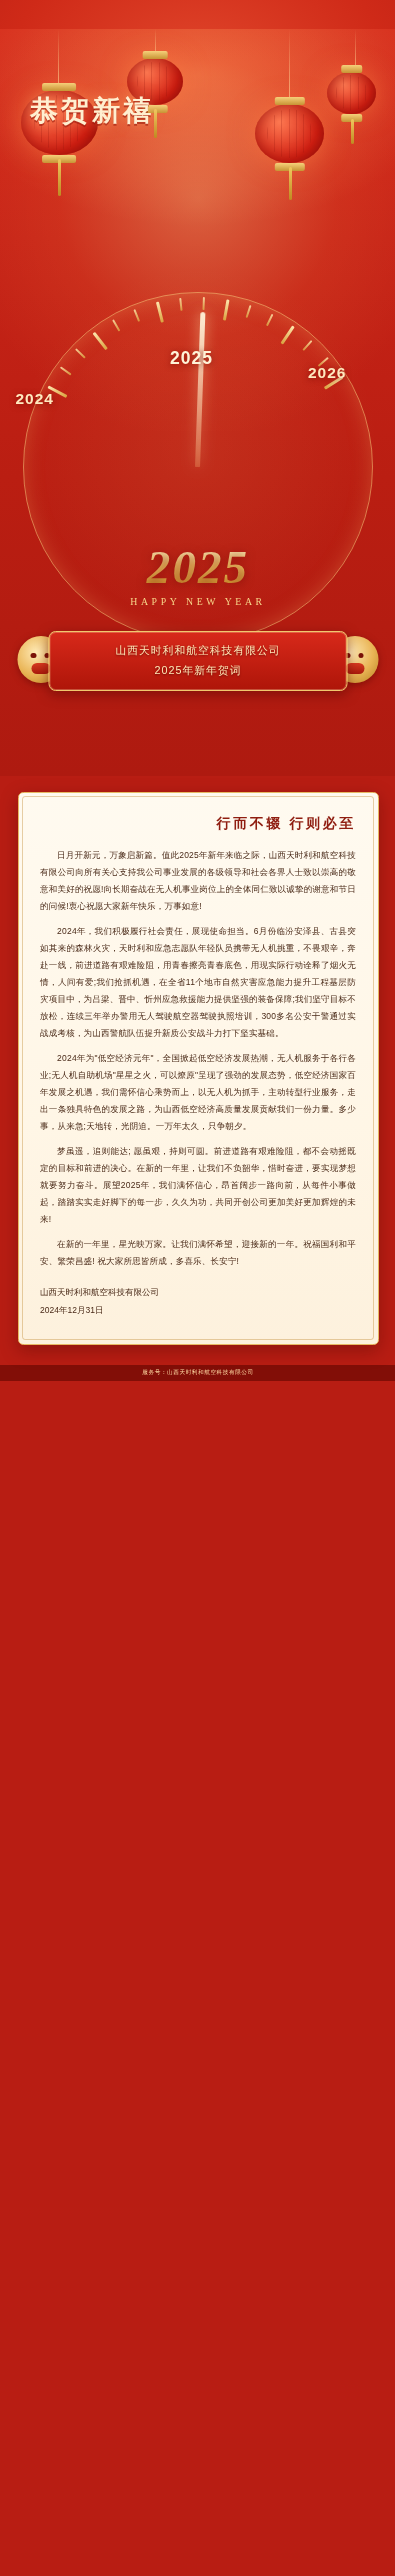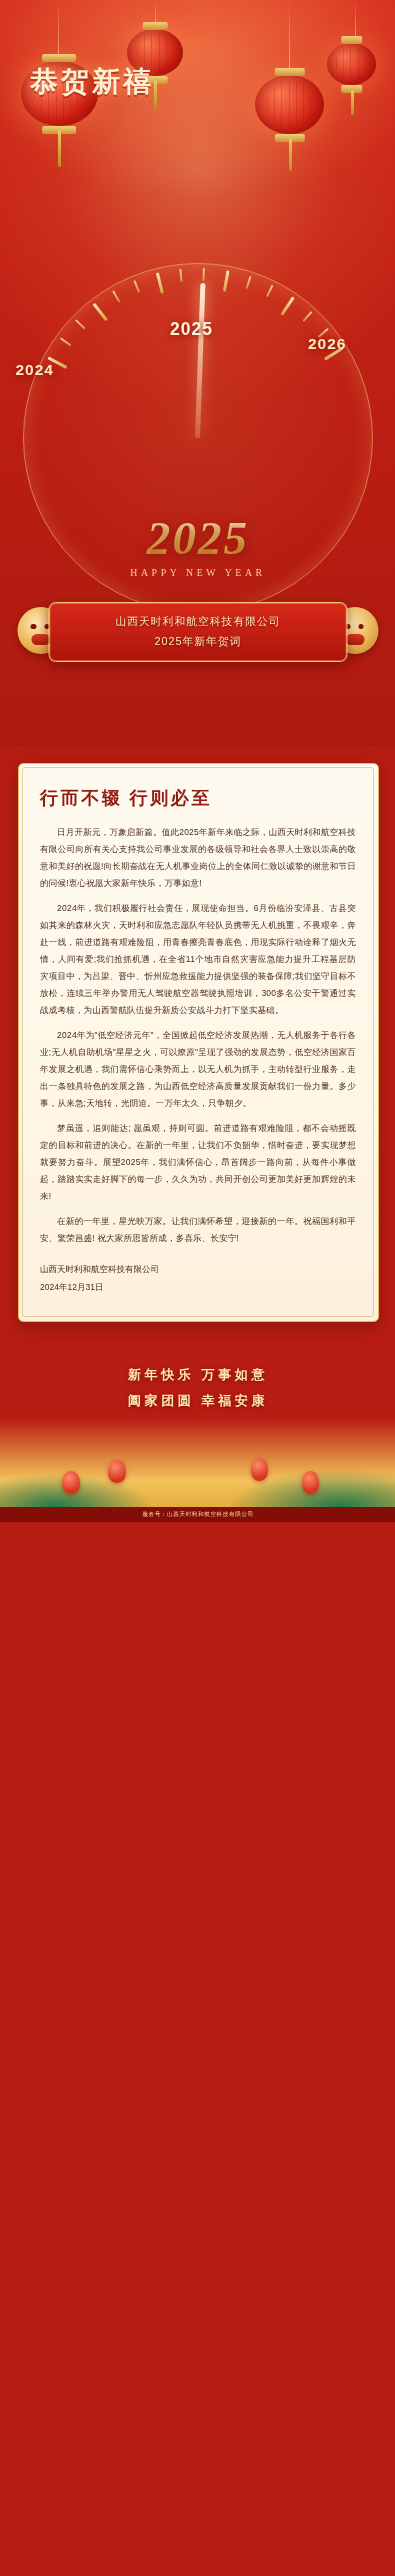--- a/index.html
+++ b/index.html
@@ -20,20 +20,21 @@
   }
 
   
   .hero {
     position: relative;
     height: 747px;
     overflow: hidden;
     background:
       radial-gradient(ellipse 361px 216px at 50% 46px, rgba(255,150,90,.55) 0%, rgba(214,45,25,0) 70%),
       linear-gradient(180deg,#d4291a 0%, #c62317 28%, #ba1e12 60%, #ae1a10 100%);
+    margin-top: 29px;
   }
   .hero-glow {
     position: absolute; left: 50%; top: -62px; transform: translateX(-50%);
     width: 567px; height: 464px;
     background: radial-gradient(circle at 50% 50%, rgba(255,214,140,.35) 0%, rgba(255,140,70,.12) 38%, rgba(255,140,70,0) 66%);
     pointer-events: none;
   }
   
   .lantern {
     position: absolute;
@@ -184,23 +185,23 @@
     border: 1.5px solid #e7b963;
     border-radius: 5.2px;
     box-shadow: 0 5.2px 17.5px rgba(80,8,4,.38);
     padding: 20.6px 21.6px 25px;
   }
   .letter-card:before {
     content:""; position:absolute; inset: 3.6px; border: 0.5px solid rgba(200,150,70,.45);
     border-radius: 3.1px; pointer-events:none;
   }
   .letter-title {
-    text-align: left;
-    font-family: Liberation Serif, serif;
-    font-size: 18px; font-weight: 700; color: #8f1d10;
+    text-align: right;
+    font-family: Liberation Sans, sans-serif;
+    font-size: 14px; font-weight: 700; color: #8f1d10;
     letter-spacing: 2.6px;
     margin: 2.1px 0 13.4px;
   }
   .letter-p {
     font-size: 8.5px;
     line-height: 2.0;
     color: #4a2a18;
     text-align: justify;
     text-indent: 2em;
     margin: 0 0 8.2px;
@@ -376,27 +377,16 @@
       <p class="letter-p">梦虽遥，追则能达; 愿虽艰，持则可圆。前进道路有艰难险阻，都不会动摇既定的目标和前进的决心。在新的一年里，让我们不负韶华，惜时奋进，要实现梦想就要努力奋斗。展望2025年，我们满怀信心，昂首阔步一路向前，从每件小事做起，踏踏实实走好脚下的每一步，久久为功，共同开创公司更加美好更加辉煌的未来!</p>
       <p class="letter-p">在新的一年里，星光映万家。让我们满怀希望，迎接新的一年。祝福国利和平安、繁荣昌盛! 祝大家所思皆所成，多喜乐、长安宁!</p>
 
       <div class="sign">
         <div>山西天时利和航空科技有限公司</div>
         <div class="date">2024年12月31日</div>
       </div>
     </div>
   </div>
 
-  <div class="footer">
-    <div class="footer-line">新年快乐  万事如意</div>
-    <div class="footer-line">阖家团圆  幸福安康</div>
-
-    <div class="footer-deco">
-      <div class="bud" style="left:62px;"></div>
-      <div class="bud" style="left:108px; bottom:24px;"></div>
-      <div class="bud" style="right:77px;"></div>
-      <div class="bud" style="right:128px; bottom:26px;"></div>
-    </div>
-  </div>
 
   <div class="bottombar">服务号：山西天时利和航空科技有限公司</div>
 </div>
 
 
 </body></html>

